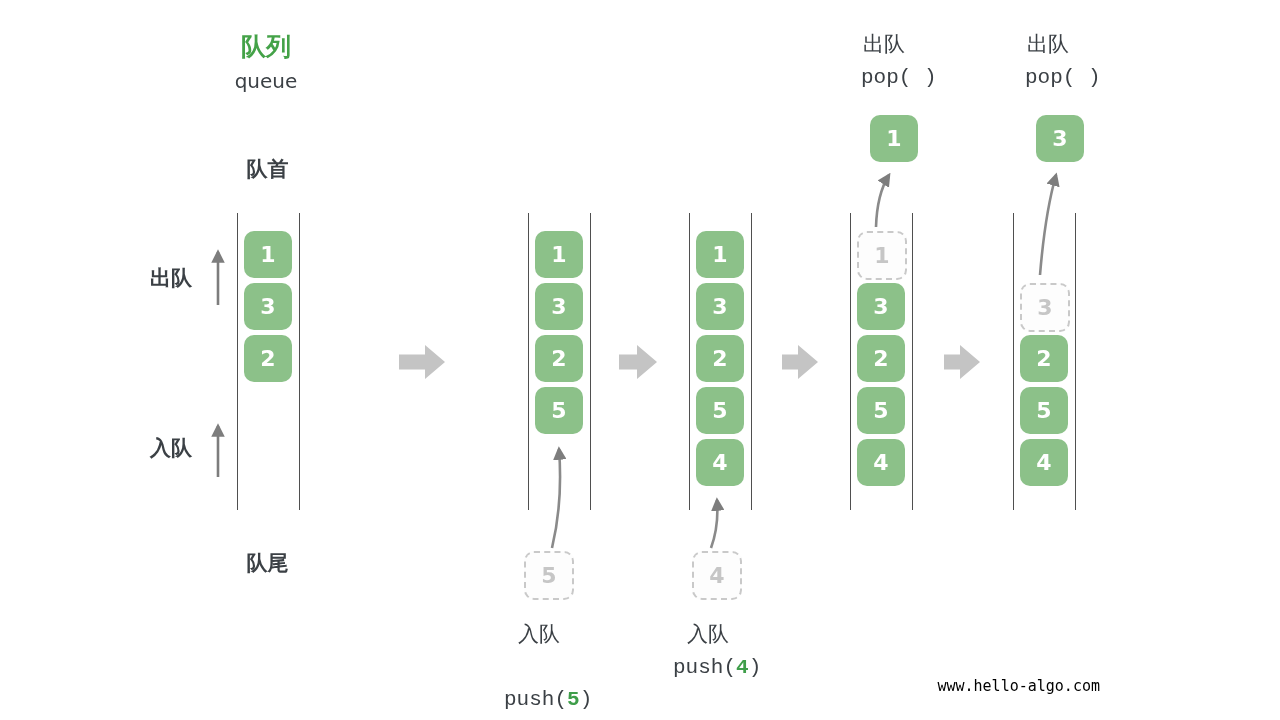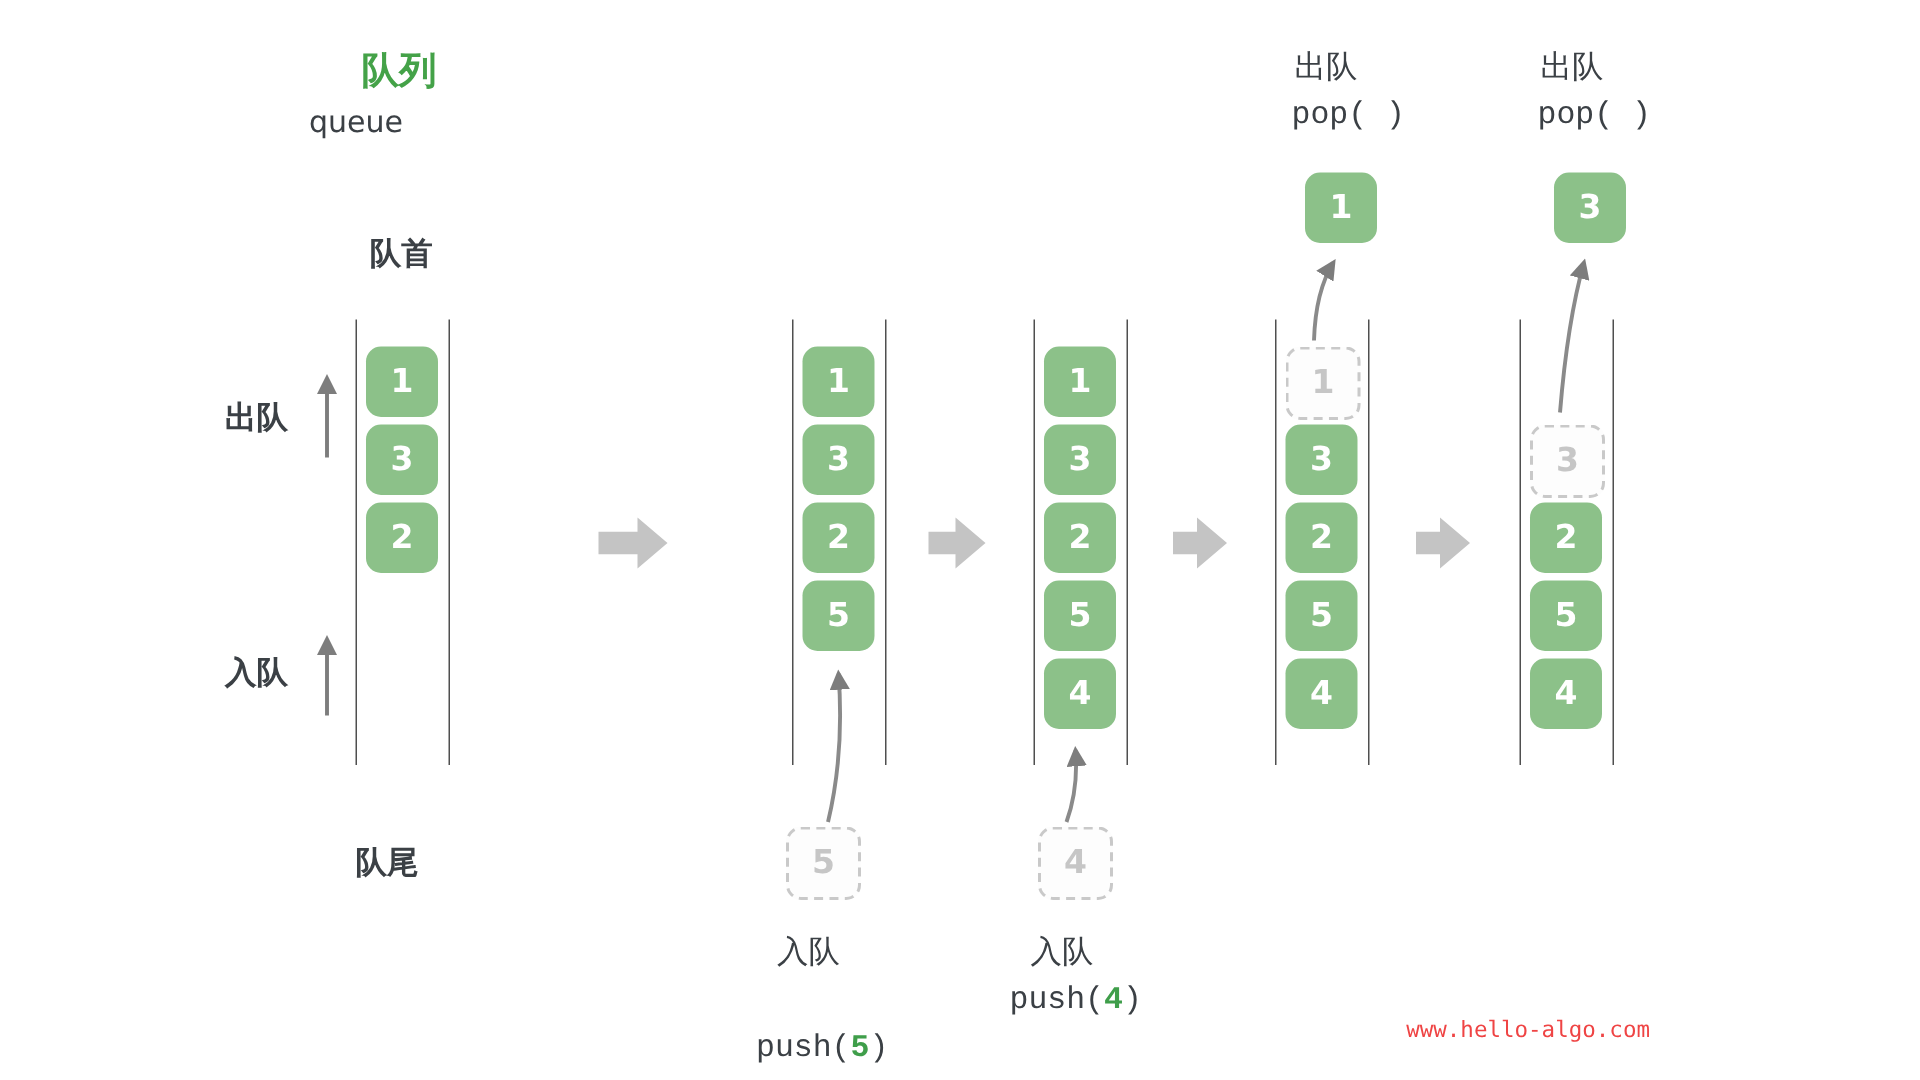--- a/index.html
+++ b/index.html
@@ -3,21 +3,21 @@
 <meta charset="utf-8">
 <style>
   html,body{margin:0;padding:0;background:#ffffff;}
   .canvas{
     position:relative;width:1140px;height:720px;background:#ffffff;overflow:hidden;
     font-family:"DejaVu Sans","Liberation Sans",sans-serif;color:#3b4045;
   }
   .overlay{position:absolute;left:0;top:0;width:1280px;height:720px;pointer-events:none;}
   .abs{position:absolute;}
   .title-zh{font-size:25px;font-weight:700;color:#44a248;text-align:center;width:120px;}
-  .title-en{font-size:20px;color:#3b4045;width:120px;}
+  .title-en{font-size:20px;color:#3b4045;text-align:center;width:120px;}
   .cn-label{font-size:21px;font-weight:700;color:#3b4045;white-space:nowrap;}
   .channel{
     position:absolute;top:213px;height:297px;width:61px;
     border-left:1.5px solid #4f4f4f;border-right:1.5px solid #4f4f4f;
   }
   .qbox{
     position:absolute;left:6px;width:48px;height:47px;border-radius:10px;
     background:#8cc189;color:#ffffff;font-size:22px;font-weight:600;
     display:flex;align-items:center;justify-content:center;
   }
@@ -27,21 +27,21 @@
     border:2px dashed #c9c9c9;background:#fdfdfd;color:#c6c6c6;
     font-size:22px;font-weight:600;display:flex;align-items:center;justify-content:center;
   }
   .code{
     font-family:Liberation Mono, monospace;
     font-size:21px;color:#3b4045;white-space:nowrap;
   }
   .code .arg{color:#3f9e4a;font-weight:700;}
   .watermark{
     font-family:"DejaVu Sans Mono","Liberation Mono",monospace;
-    font-size:15px;color:#ef4444;white-space:nowrap;
+    font-size:15px;color:#000000;white-space:nowrap;
   }
 </style>
 </head>
 <body>
 
 <div class="canvas">
 
   <svg class="overlay" viewBox="0 0 1280 720">
     <defs>
       <marker id="ah" viewBox="0 0 10 10" refX="8" refY="5" markerWidth="5.2" markerHeight="5.2" orient="auto-start-reverse">
@@ -60,21 +60,21 @@
     <path d="M552,548 Q563,502 559,449" stroke="#8a8a8a" stroke-width="2.6" fill="none" marker-end="url(#ah)"></path>
     <path d="M711,548 Q719,526 717,500" stroke="#8a8a8a" stroke-width="2.6" fill="none" marker-end="url(#ah)"></path>
     <path d="M876,227 Q877,194 889,175" stroke="#8a8a8a" stroke-width="2.6" fill="none" marker-end="url(#ah)"></path>
     <path d="M1040,275 Q1045,214 1056,175" stroke="#8a8a8a" stroke-width="2.6" fill="none" marker-end="url(#ah)"></path>
   </svg>
 
   <div class="abs title-zh" style="left:206px;top:30px;">队列</div>
   <div class="abs title-en" style="left:206px;top:69px;">queue</div>
 
   <div class="abs cn-label" style="left:237px;width:61px;text-align:center;top:155px;">队首</div>
-  <div class="abs cn-label" style="left:237px;width:61px;text-align:left;top:561px;">队尾</div>
+  <div class="abs cn-label" style="left:237px;width:61px;text-align:center;top:549px;">队尾</div>
   <div class="abs cn-label" style="left:150px;top:264px;">出队</div>
   <div class="abs cn-label" style="left:150px;top:434px;">入队</div>
 
   <div class="channel" style="left:237px;">
     <div class="qbox" style="top:18px;">1</div>
     <div class="qbox" style="top:70px;">3</div>
     <div class="qbox" style="top:122px;">2</div>
   </div>
 
   <div class="channel" style="left:528px;">

